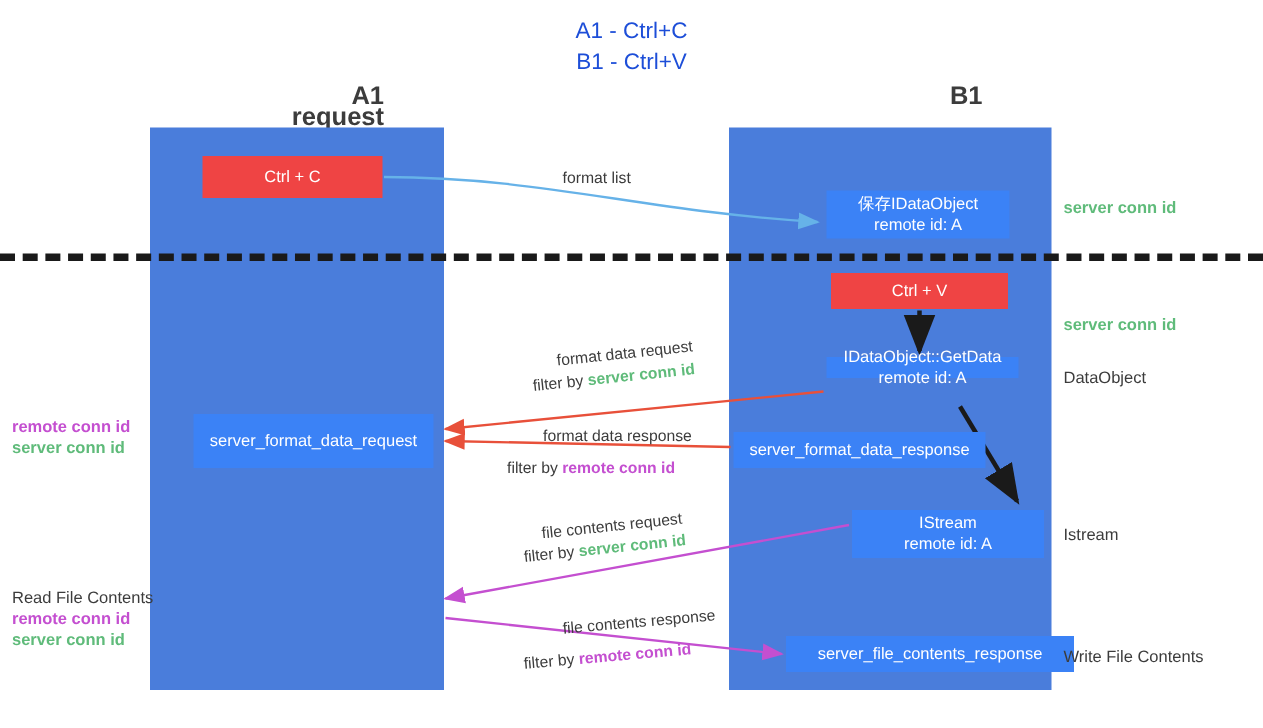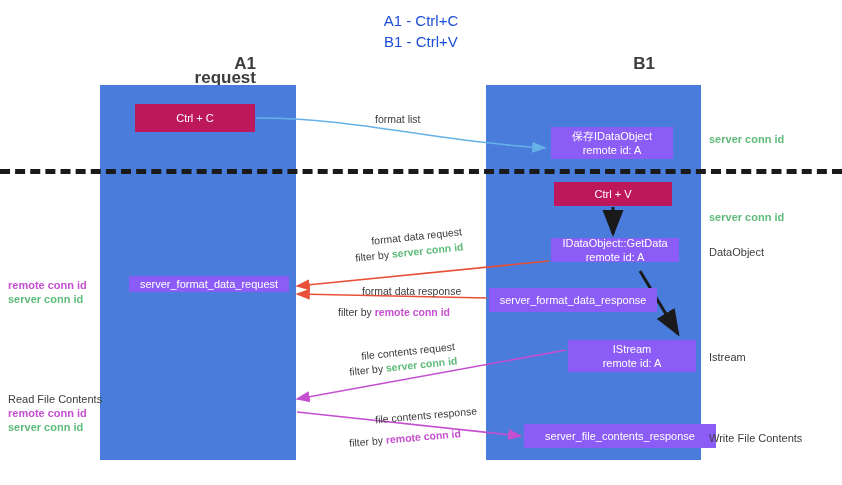--- a/index.html
+++ b/index.html
@@ -51,30 +51,30 @@
     box-sizing: border-box;
     display: flex;
     flex-direction: column;
     align-items: center;
     justify-content: center;
     color: #ffffff;
     font-size: 11px;
     line-height: 14px;
     text-align: center;
   }
-  .node.green { background: #be185d; }
-  .node.orange { background: #8b5cf6; }
+  .node.green { background: #ef4444; }
+  .node.orange { background: #3b82f6; }
   .node .sub { font-size: 11px; }
 
   #node-ctrlc   { left: 135px; top: 104px; width: 120px; height: 28px; }
   #node-save    { left: 551px; top: 127px; width: 122px; height: 32px; }
   #node-ctrlv   { left: 554px; top: 182px; width: 118px; height: 24px; }
-  #node-getdata { left: 551px; top: 238px; width: 128px; height: 24px; }
+  #node-getdata { left: 551px; top: 238px; width: 128px; height: 14px; }
   #node-istream { left: 568px; top: 340px; width: 128px; height: 32px; }
-  #node-sfdreq  { left: 129px; top: 276px; width: 160px; height: 16px; justify-content: center; }
+  #node-sfdreq  { left: 129px; top: 276px; width: 160px; height: 36px; justify-content: center; }
   #node-sfdres  { left: 489px; top: 288px; width: 168px; height: 24px; }
   #node-sfcreq  { left: 129px; top: 393px; width: 160px; height: 24px; }
   #node-sfcres  { left: 524px; top: 424px; width: 192px; height: 24px; }
 
   #dashline {
     position: absolute;
     left: 0; top: 169px;
     width: 842px;
     height: 0;
     border-top: 5px dashed #1a1a1a;

